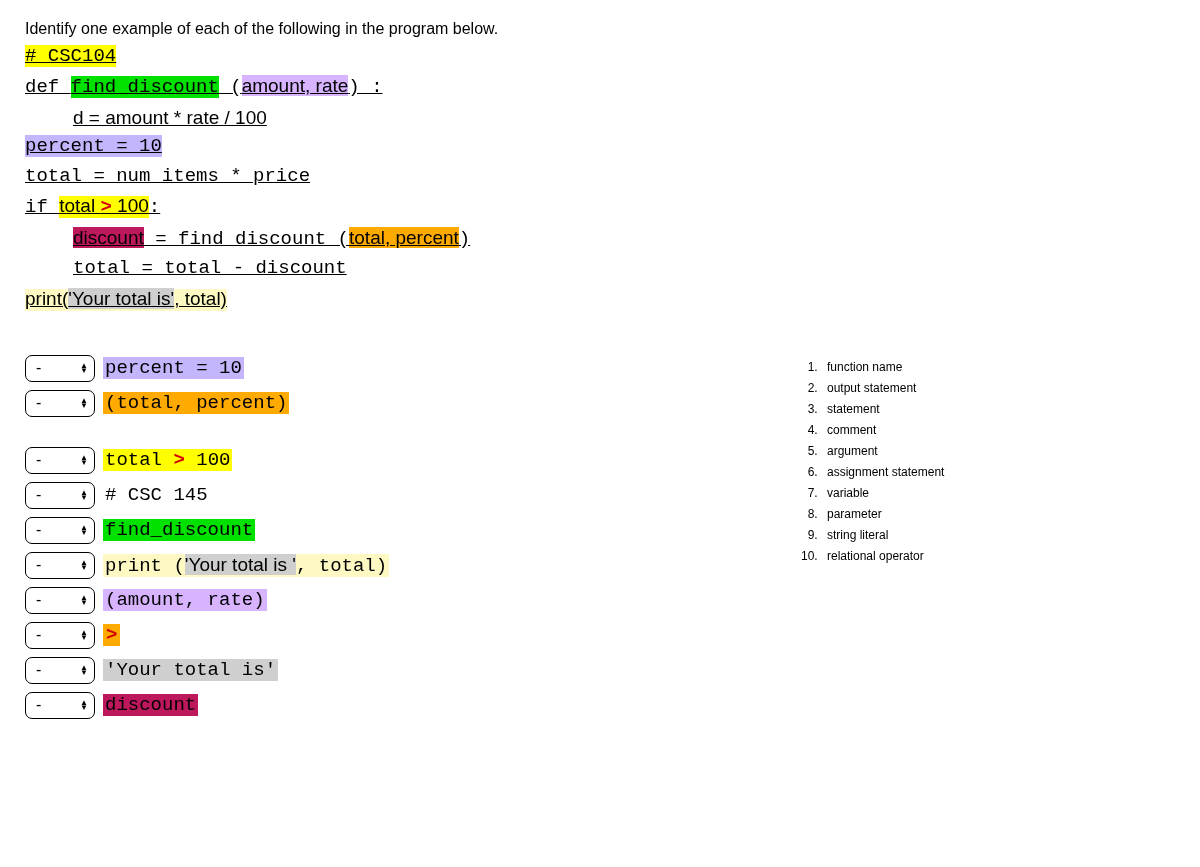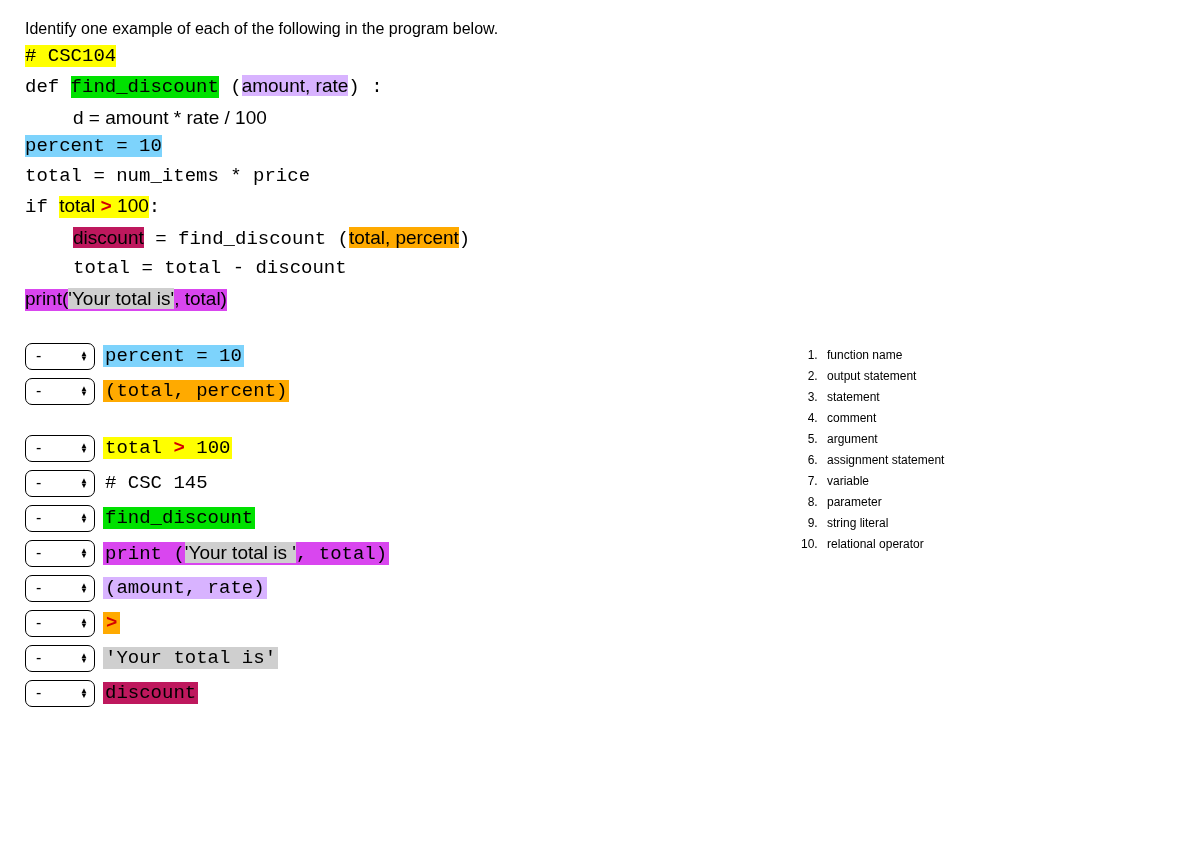--- a/index.html
+++ b/index.html
@@ -6,33 +6,33 @@
   body {
     margin: 0;
     padding: 20px 25px;
     font-family: Helvetica, Arial, sans-serif;
     font-size: 19px;
     color: #000;
     background: #fff;
     width: 1200px;
   }
   .mono { font-family: "Courier New", Courier, monospace; }
-  .code-block { line-height: 1.55; margin-bottom: 28px; }
+  .code-block { line-height: 1.55; margin-bottom: 40px; text-decoration: underline; }
   .code-line { white-space: pre; }
   .indent1 { padding-left: 48px; }
   .prompt { margin-bottom: 4px; font-size: 16px; }
 
   .hl-yellow  { background: #ffff00; }
   .hl-green   { background: #00e100; }
   .hl-purple  { background: #d8b3ff; }
-  .hl-pink    { background: #7dd3fc; }
+  .hl-pink    { background: #c4b5fd; }
   .hl-orange  { background: #ffaa00; }
   .hl-cyan    { background: #be185d; }
   .hl-grey    { background: #cfcfcf; }
-  .hl-ltblue  { background: #d946ef; }
+  .hl-ltblue  { background: #fef9c3; }
   .hl-red     { color: #d40000; font-weight: bold; }
 
   .columns { display: flex; gap: 40px; align-items: flex-start; }
   .left-col { flex: 0 0 auto; width: 730px; }
   .right-col { flex: 0 0 auto; padding-top: 2px; }
 
   .match-row { display: flex; align-items: center; gap: 8px; margin-bottom: 8px; }
   .match-row.gap-after { margin-bottom: 30px; }
 
   .selector {

